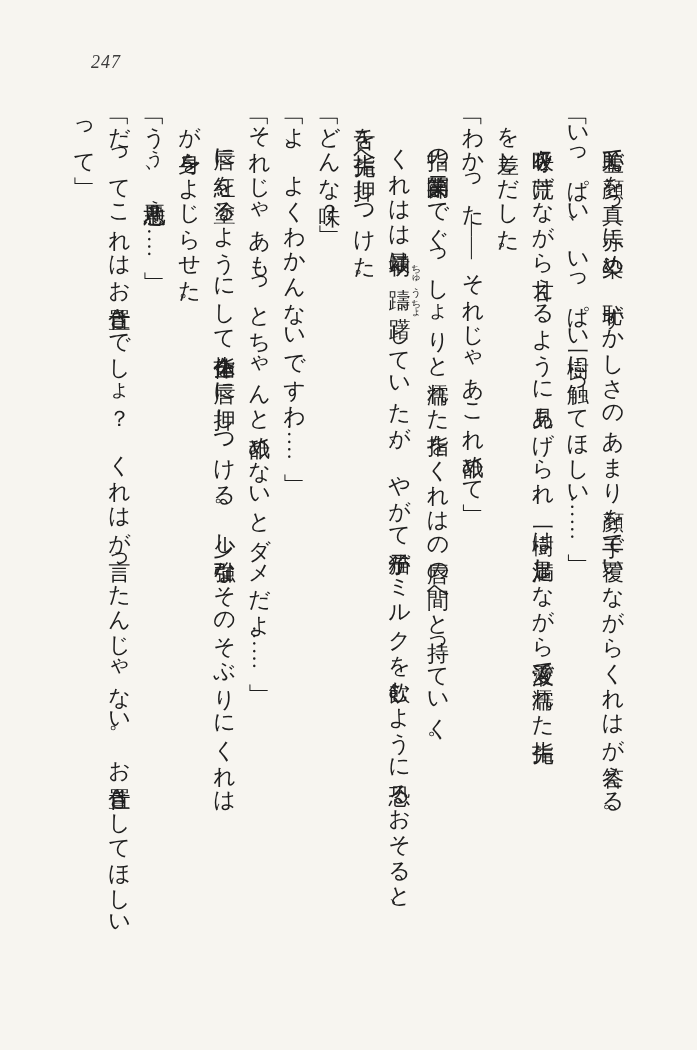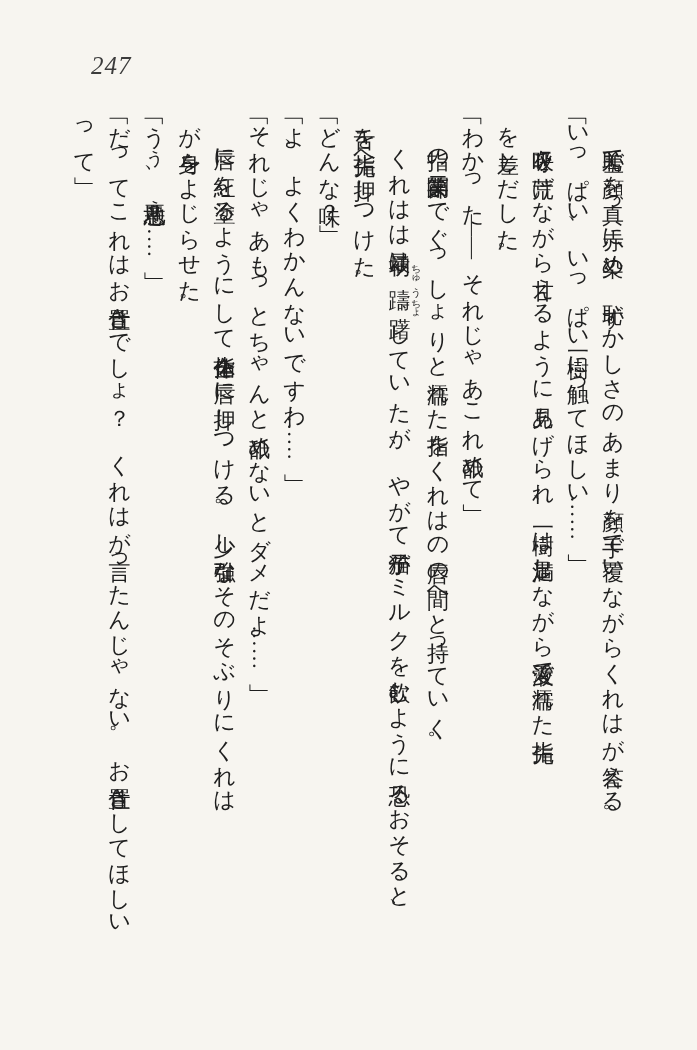--- a/index.html
+++ b/index.html
@@ -12,21 +12,21 @@
     font-family: "Liberation Serif", "DejaVu Serif", serif;
   }
   .page {
     position: absolute;
     inset: 0;
   }
   .page-number {
     position: absolute;
     top: 52px;
     left: 91px;
-    font-size: 25px;
+    font-size: 18px;
     font-style: italic;
     color: #3c3c3c;
     letter-spacing: 1px;
   }
   .text-block {
     position: absolute;
     top: 111px;
     right: 66px;
     height: 925px;
     writing-mode: vertical-rl;

